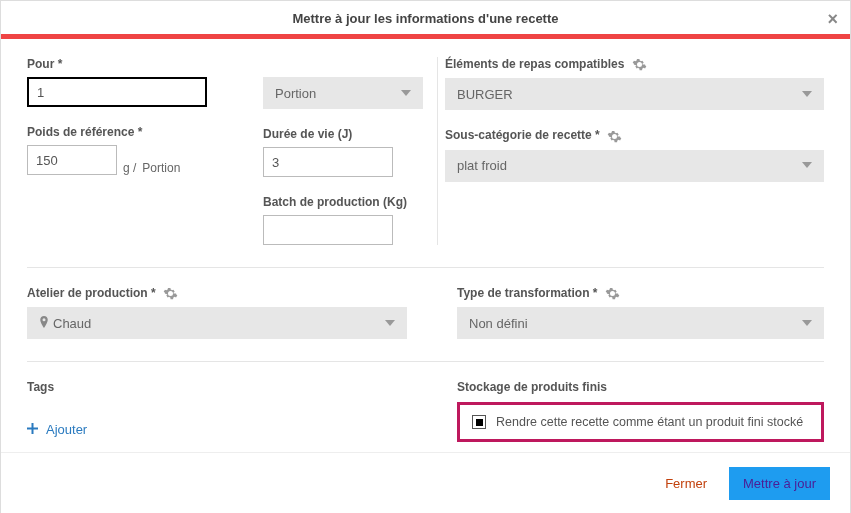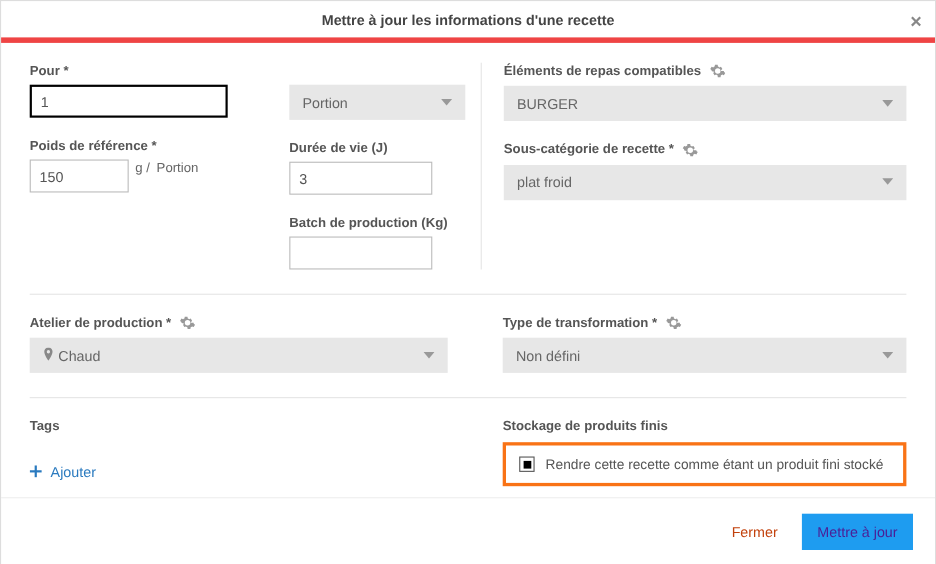--- a/index.html
+++ b/index.html
@@ -3,42 +3,42 @@
 <meta charset="utf-8">
 <style>
 * { box-sizing: border-box; margin: 0; padding: 0; }
 body { font-family: Arial, Helvetica, sans-serif; font-size: 13px; color: #555; background: #fff; }
 .dialog { width: 851px; border: 1px solid #ddd; background: #fff; position: relative; }
 .title-bar { text-align: center; padding: 10px 0 8px; font-weight: bold; color: #444; position: relative; border-bottom: 5px solid #ef4444; }
 .close-x { position: absolute; right: 12px; top: 8px; color: #888; font-size: 18px; font-weight: bold; cursor: pointer; }
 .content { padding: 18px 26px 10px; }
 .row { display: flex; gap: 0; }
 .col-left { width: 410px; display: flex; gap: 16px; }
-.col-right { flex: 1; padding-left: 20px; border-left: 1px solid #e5e5e5; }
+.col-right { flex: 1; padding-left: 7px; border-left: 1px solid #e5e5e5; }
 .sub-col { display: flex; flex-direction: column; }
 .sub-col.a { width: 220px; }
 .sub-col.b { width: 170px; }
 .field-label { font-size: 12px; color: #555; margin-bottom: 6px; font-weight: bold; }
 .field-label .gear { margin-left: 4px; }
 .gear svg { width: 15px; height: 15px; vertical-align: middle; fill: #999; }
 .text-input { height: 30px; border: 1px solid #bbb; padding: 0 8px; font-size: 13px; background: #fff; color: #555; }
 .text-input.bold-border { border: 2px solid #000; }
 .num-small { width: 90px; }
-.inline-row { display: flex; align-items: flex-start; gap: 6px; }
+.inline-row { display: flex; align-items: flex-end; gap: 6px; }
 .unit-text { font-size: 12px; color: #666; }
 .select-box { height: 32px; background: #e7e7e7; display: flex; align-items: center; padding: 0 12px; position: relative; cursor: pointer; color: #666; font-size: 13px; }
 .select-box .caret { position: absolute; right: 12px; }
 .caret svg { width: 10px; height: 10px; fill: #999; }
 .select-full { width: 100%; }
 .spacer { height: 18px; }
 .pin svg { width: 10px; height: 12px; fill: #888; margin-right: 4px; }
 .hr { border-top: 1px solid #e5e5e5; margin: 22px 0 18px; }
 .tags-add { color: #2a7abf; font-size: 13px; cursor: pointer; display: flex; align-items: center; gap: 8px; margin-top: 28px; }
 .plus svg { width: 11px; height: 11px; fill: #2a7abf; }
-.highlight-box { border: 3px solid #f97316; padding: 10px 12px; margin-top: 8px; }
+.highlight-box { border: 3px solid #be185d; padding: 10px 12px; margin-top: 8px; }
 .checkbox-row { display: flex; align-items: center; gap: 10px; font-size: 12.5px; color: #555; }
 .chk { width: 14px; height: 14px; border: 1px solid #555; display: inline-flex; align-items: center; justify-content: center; background: #fff; }
 .chk .inner { width: 7px; height: 7px; background: #000; }
 .footer { border-top: 1px solid #eee; padding: 14px 20px; display: flex; justify-content: flex-end; gap: 12px; align-items: center; }
 .btn-close { background: transparent; border: none; color: #c2410c; font-size: 13px; cursor: pointer; padding: 8px 10px; }
 .btn-primary { background: #1e9cf0; color: #4c1d95; border: none; font-size: 13px; cursor: pointer; padding: 9px 14px; }
 </style>
 </head>
 <body>
 

